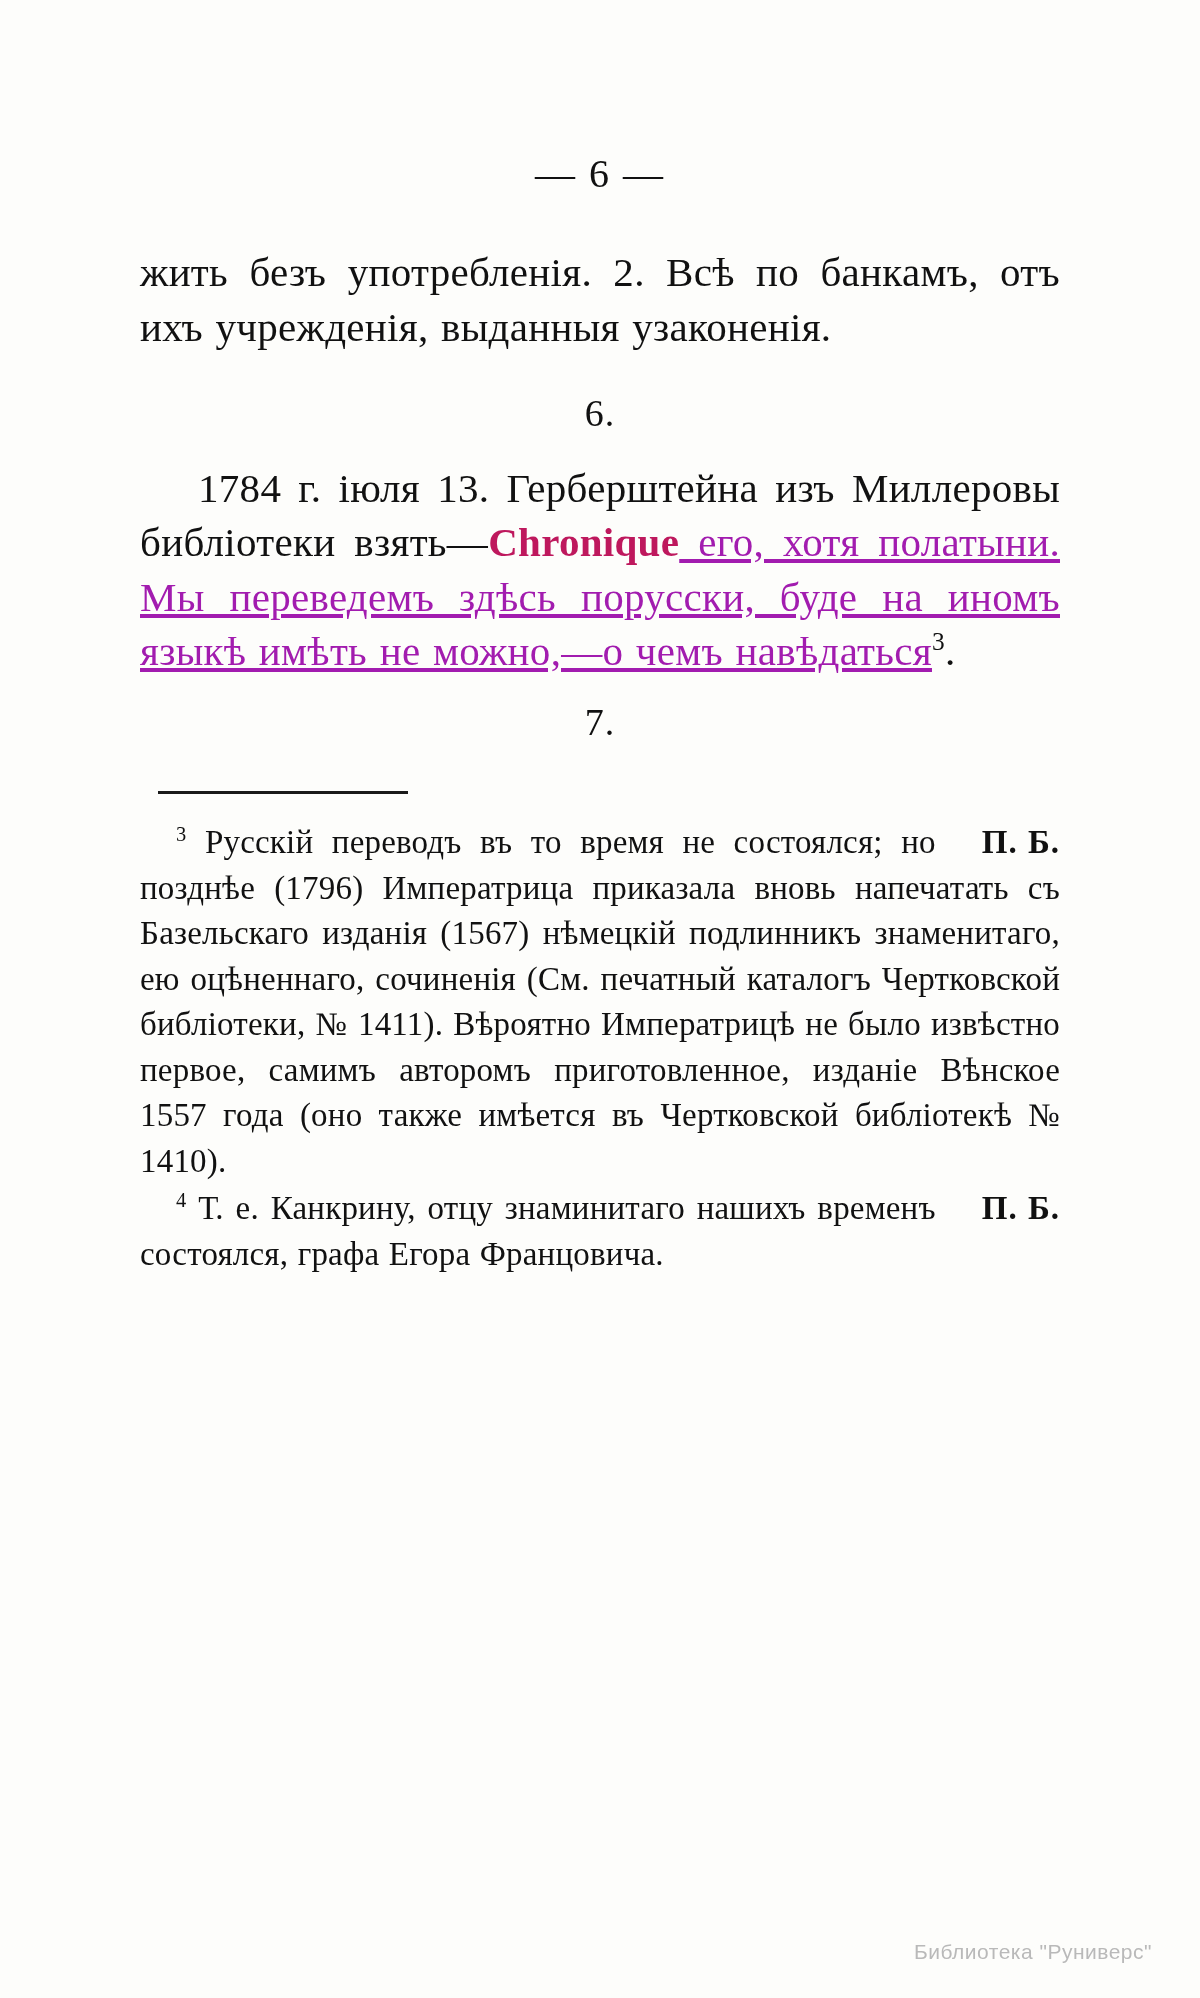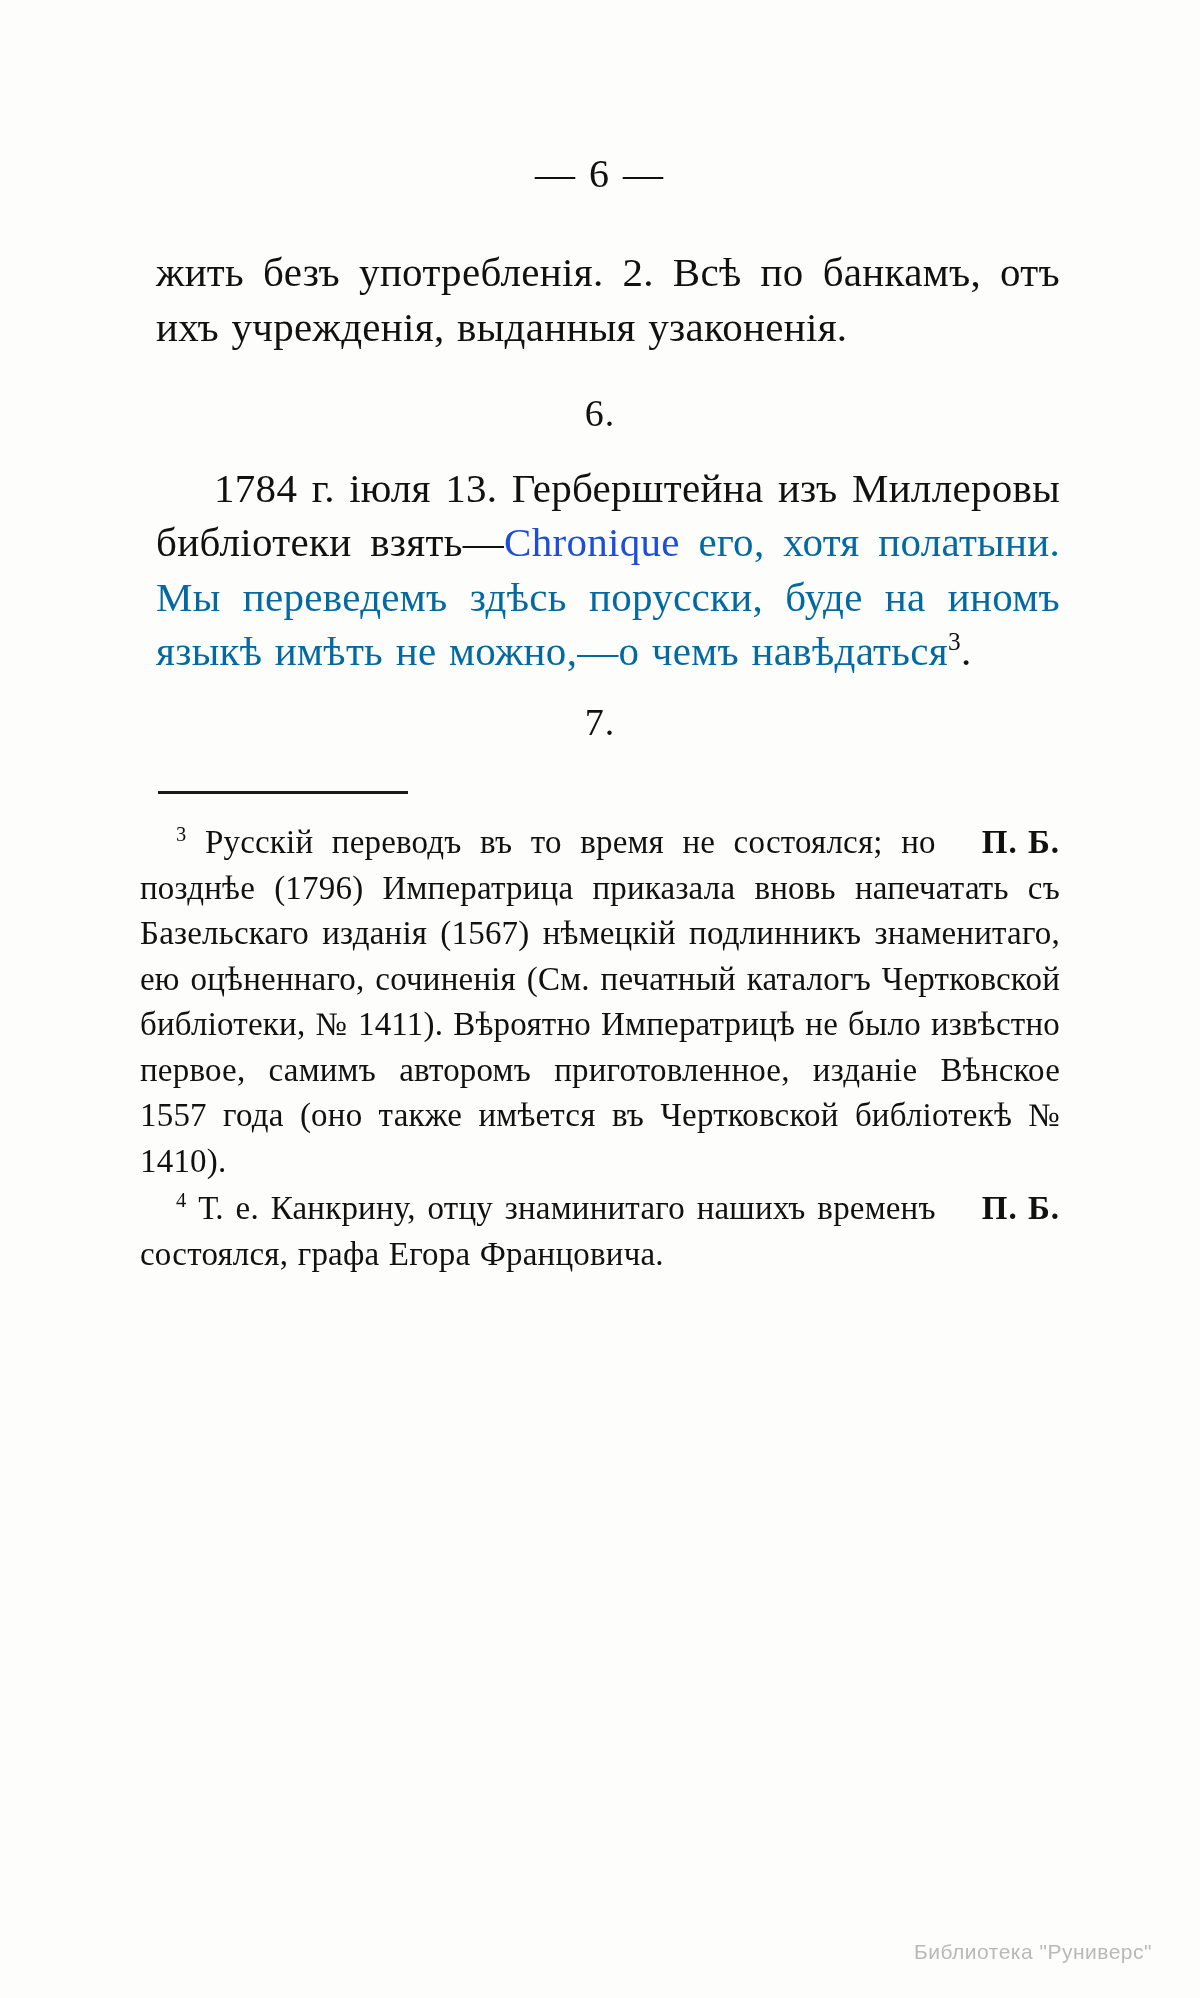--- a/index.html
+++ b/index.html
@@ -37,45 +37,47 @@
   }
   .body-text {
     font-size: 41px;
     line-height: 1.33;
     text-align: justify;
     text-justify: inter-word;
     word-spacing: 2px;
     letter-spacing: 0.3px;
   }
   .para {
-    margin: 0 0 6px 16px;
+    margin: 0 0 6px 0;
   }
   .indent {
     text-indent: 58px;
   }
   .section-num {
     text-align: center;
     font-size: 38px;
     margin: 34px 0 22px 0;
     letter-spacing: 1px;
   }
   .section-num.tight {
     margin: 18px 0 18px 0;
   }
   .sup {
     font-size: 0.62em;
     vertical-align: super;
     line-height: 0;
   }
   .latin {
     font-family: "Liberation Serif", serif;
-    color: #1d4ed8;
+    color: #be185d;
+    font-weight: bold;
   }
   .faded {
-    color: #0369a1;
+    color: #a21caf;
+    text-decoration: underline;
   }
   .footnote-rule {
     width: 250px;
     height: 3px;
     background: #1a1a1a;
     margin: 44px 0 26px 18px;
   }
   .footnotes {
     font-size: 33px;
     line-height: 1.38;

